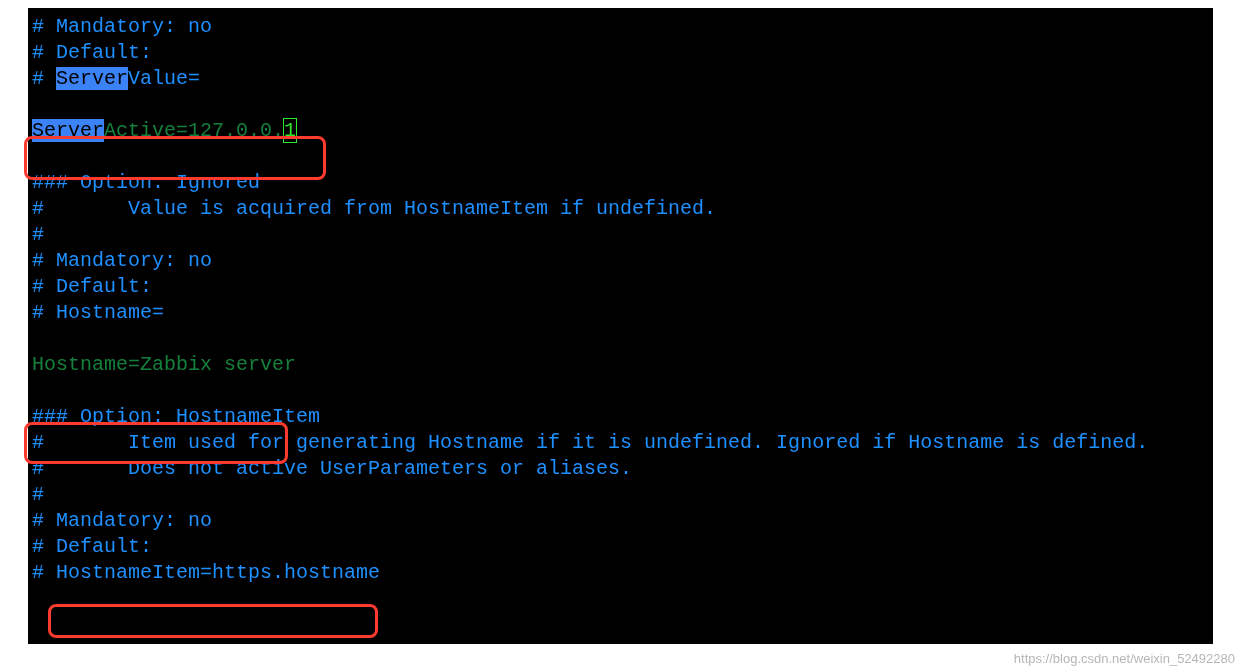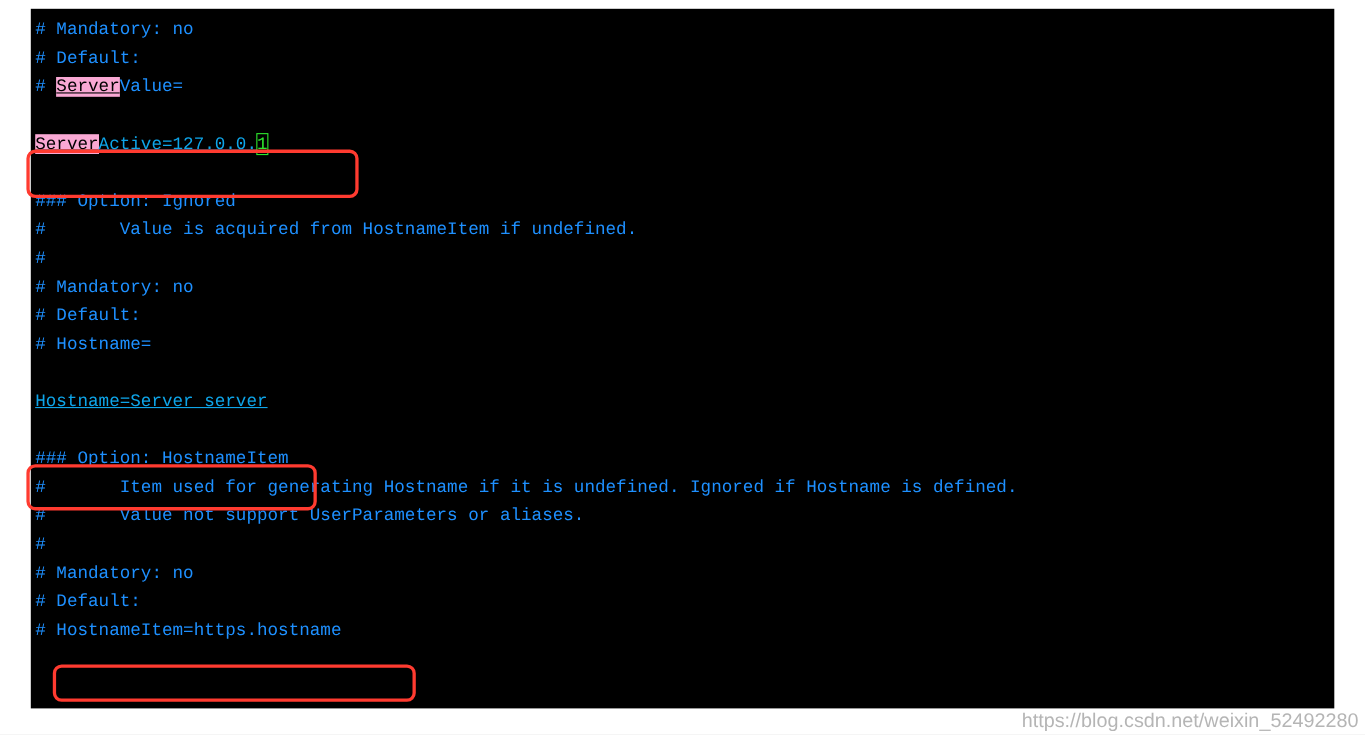--- a/index.html
+++ b/index.html
@@ -8,37 +8,36 @@
     width: 1241px;
     height: 668px;
     background: #ffffff;
     overflow: hidden;
   }
   .terminal-frame {
     position: relative;
     margin: 8px 28px 12px 28px;
     background: #000000;
     font-family: "Consolas", "Menlo", "Courier New", monospace;
-    font-size: 16px;
+    font-size: 20px;
     line-height: 26px;
     color: #1e90ff;
     padding: 6px 0 10px 0;
     height: 636px;
     box-sizing: border-box;
   }
   .line {
     white-space: pre;
     padding: 0 4px;
   }
   .c-blue   { color: #1e90ff; }
-  .c-white  { color: #0ea5e9; text-decoration: underline; }
+  .c-white  { color: #15803d; }
   .hl-yellow {
-    background: #f9a8d4;
+    background: #3b82f6;
     color: #000000;
-    text-decoration: underline;
   }
   .cursor-box {
     background: transparent;
     color: #2ee82e;
     outline: 1px solid #2ee82e;
   }
   
   .red-box {
     position: absolute;
     border: 3px solid #ff3b30;
@@ -47,21 +46,21 @@
     box-sizing: border-box;
   }
   #box1 { left: -4px;  top: 128px; width: 302px; height: 44px; }
   #box2 { left: -4px;  top: 414px; width: 264px; height: 42px; }
   #box3 { left: 20px;  top: 596px; width: 330px; height: 34px; }
   .watermark {
     position: absolute;
     right: 6px;
     bottom: 2px;
     font-family: Arial, sans-serif;
-    font-size: 18px;
+    font-size: 13px;
     color: rgba(120,120,120,0.55);
   }
 </style>
 </head>
 <body>
 
 <div class="terminal-frame">
 
   <div class="line c-blue"># Mandatory: no</div>
   <div class="line c-blue"># Default:</div>
@@ -72,26 +71,26 @@
   <div class="line">&nbsp;</div>
 
   <div class="line c-blue">### Option: Ignored</div>
   <div class="line c-blue">#       Value is acquired from HostnameItem if undefined.</div>
   <div class="line c-blue">#</div>
   <div class="line c-blue"># Mandatory: no</div>
   <div class="line c-blue"># Default:</div>
   <div class="line c-blue"># Hostname=</div>
   <div class="line">&nbsp;</div>
 
-  <div class="line c-white">Hostname=Server server</div>
+  <div class="line c-white">Hostname=Zabbix server</div>
   <div class="line">&nbsp;</div>
 
   <div class="line c-blue">### Option: HostnameItem</div>
   <div class="line c-blue">#       Item used for generating Hostname if it is undefined. Ignored if Hostname is defined.</div>
-  <div class="line c-blue">#       Value not support UserParameters or aliases.</div>
+  <div class="line c-blue">#       Does not active UserParameters or aliases.</div>
   <div class="line c-blue">#</div>
   <div class="line c-blue"># Mandatory: no</div>
   <div class="line c-blue"># Default:</div>
   <div class="line"><span class="c-blue"># </span><span class="c-blue">HostnameItem=https.hostname</span></div>
 
   <div id="box1" class="red-box" title="ServerActive config line"></div>
   <div id="box2" class="red-box" title="Hostname config line"></div>
   <div id="box3" class="red-box" title="HostnameItem config line"></div>
 
 </div>

